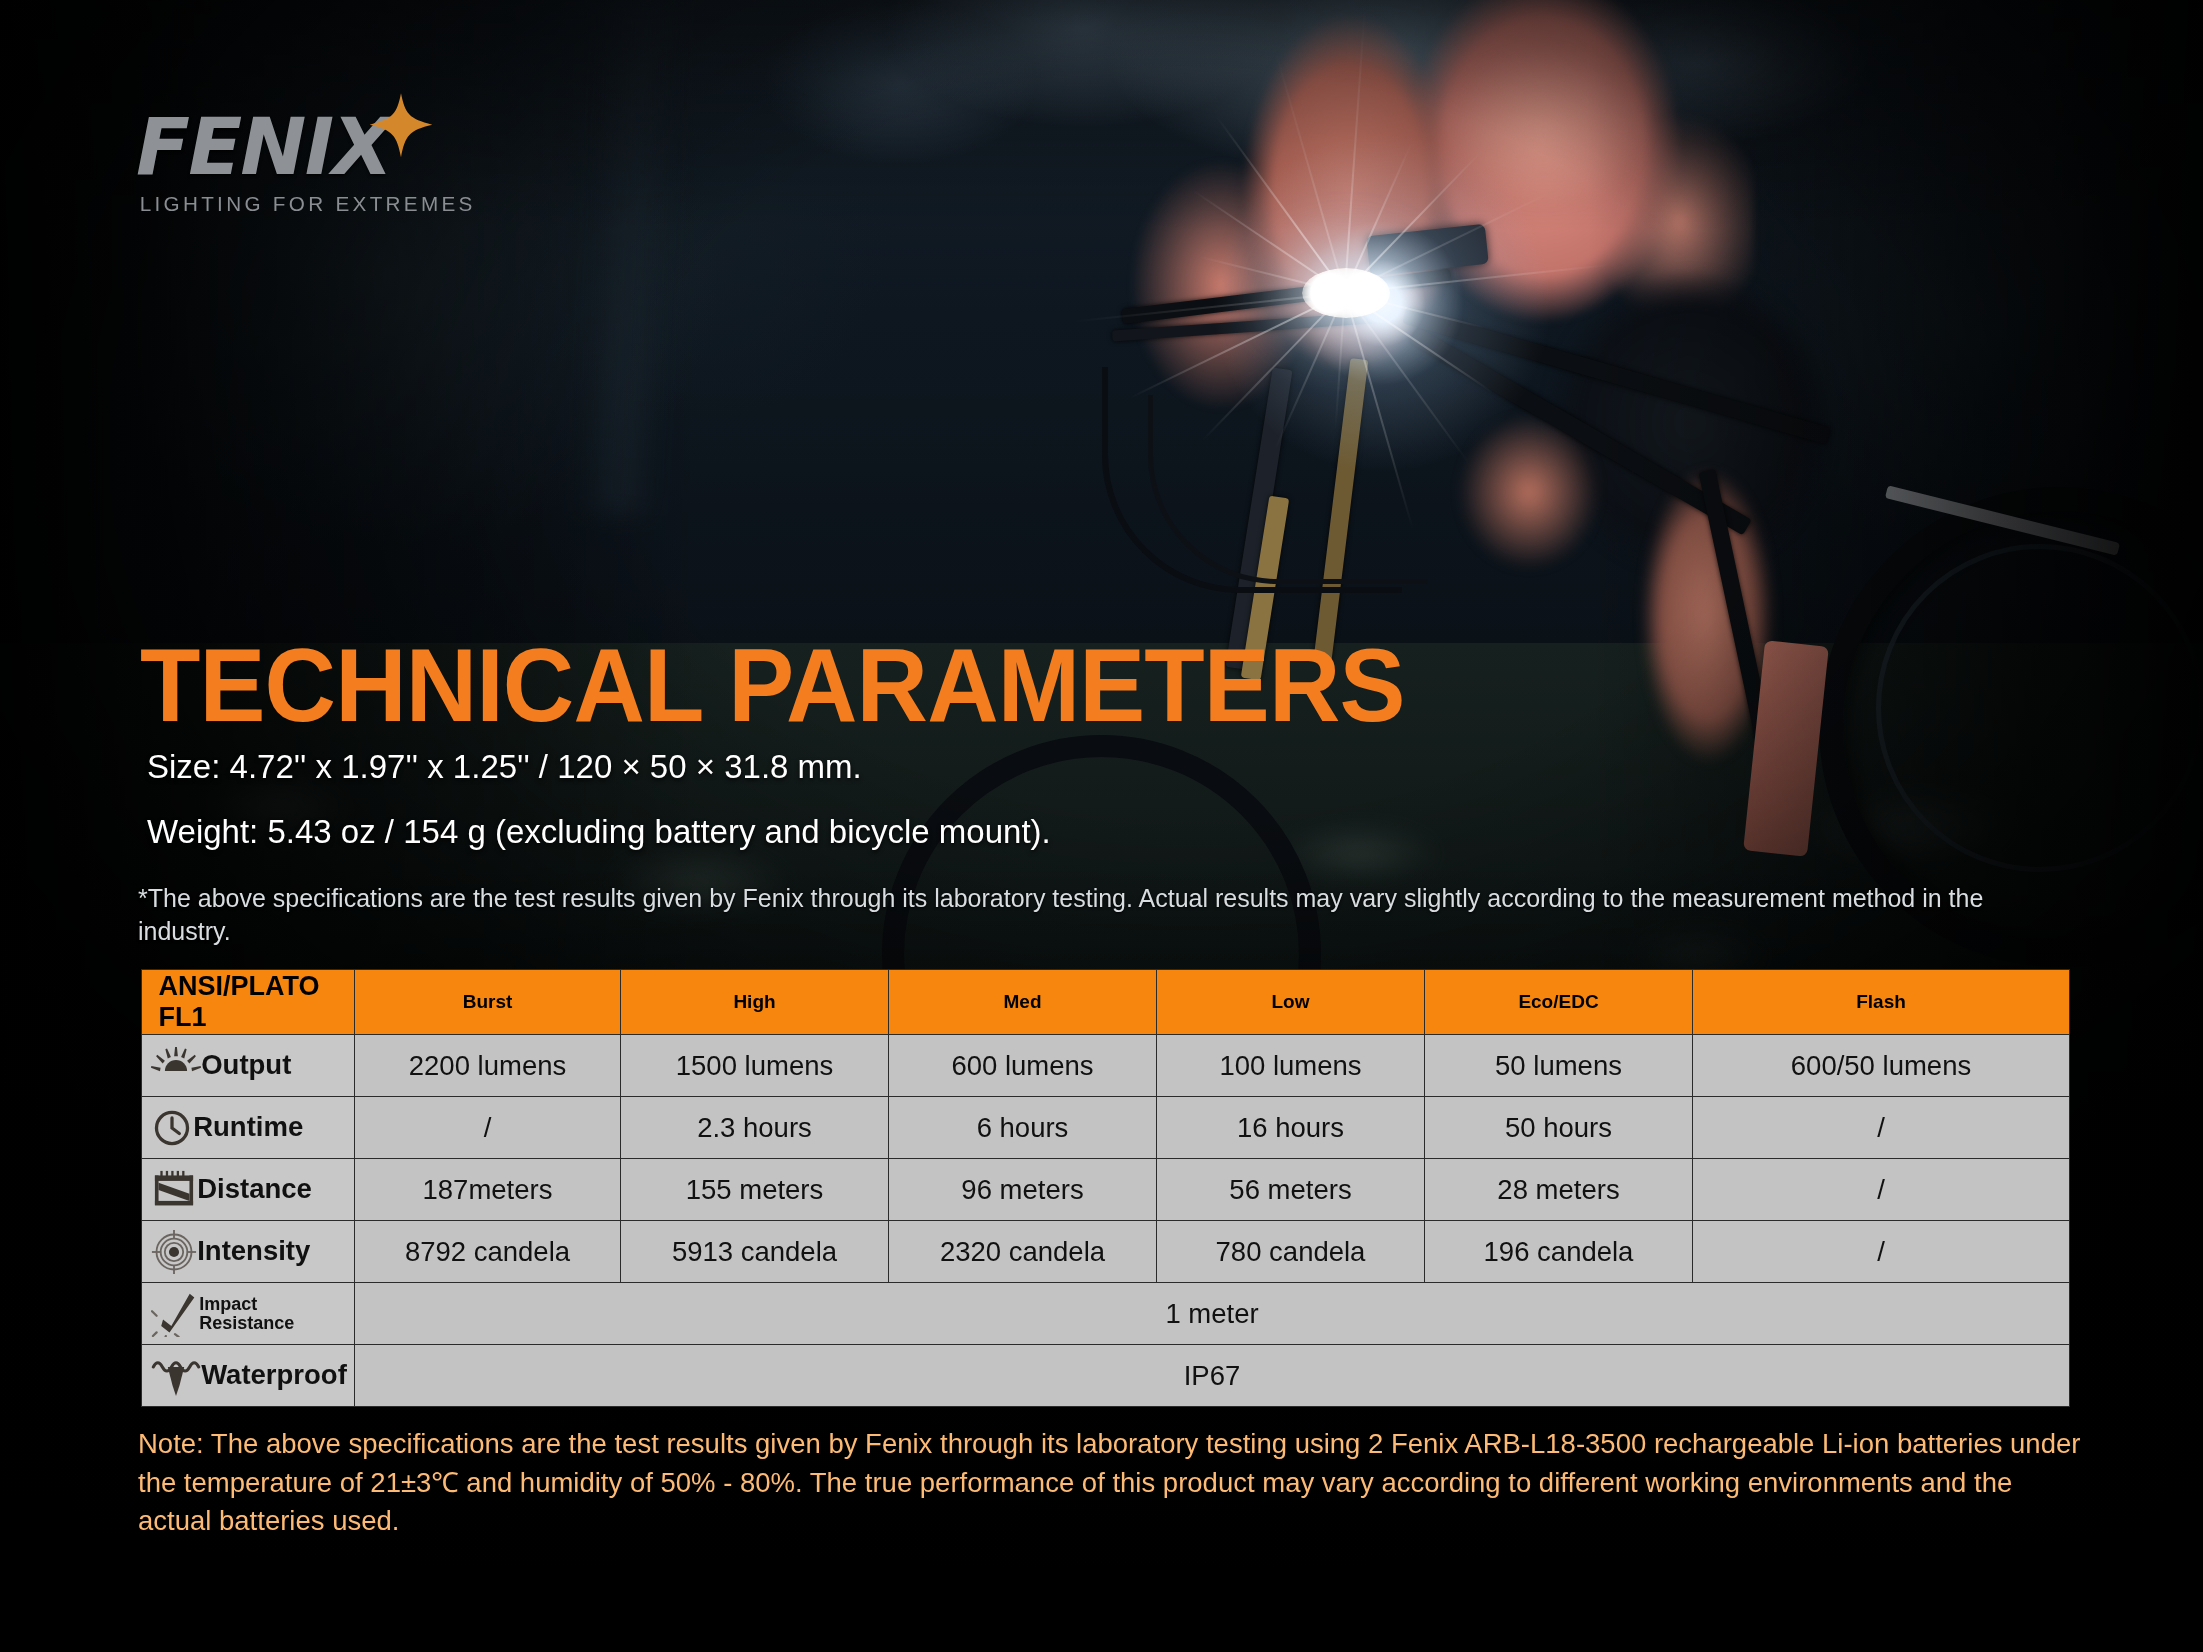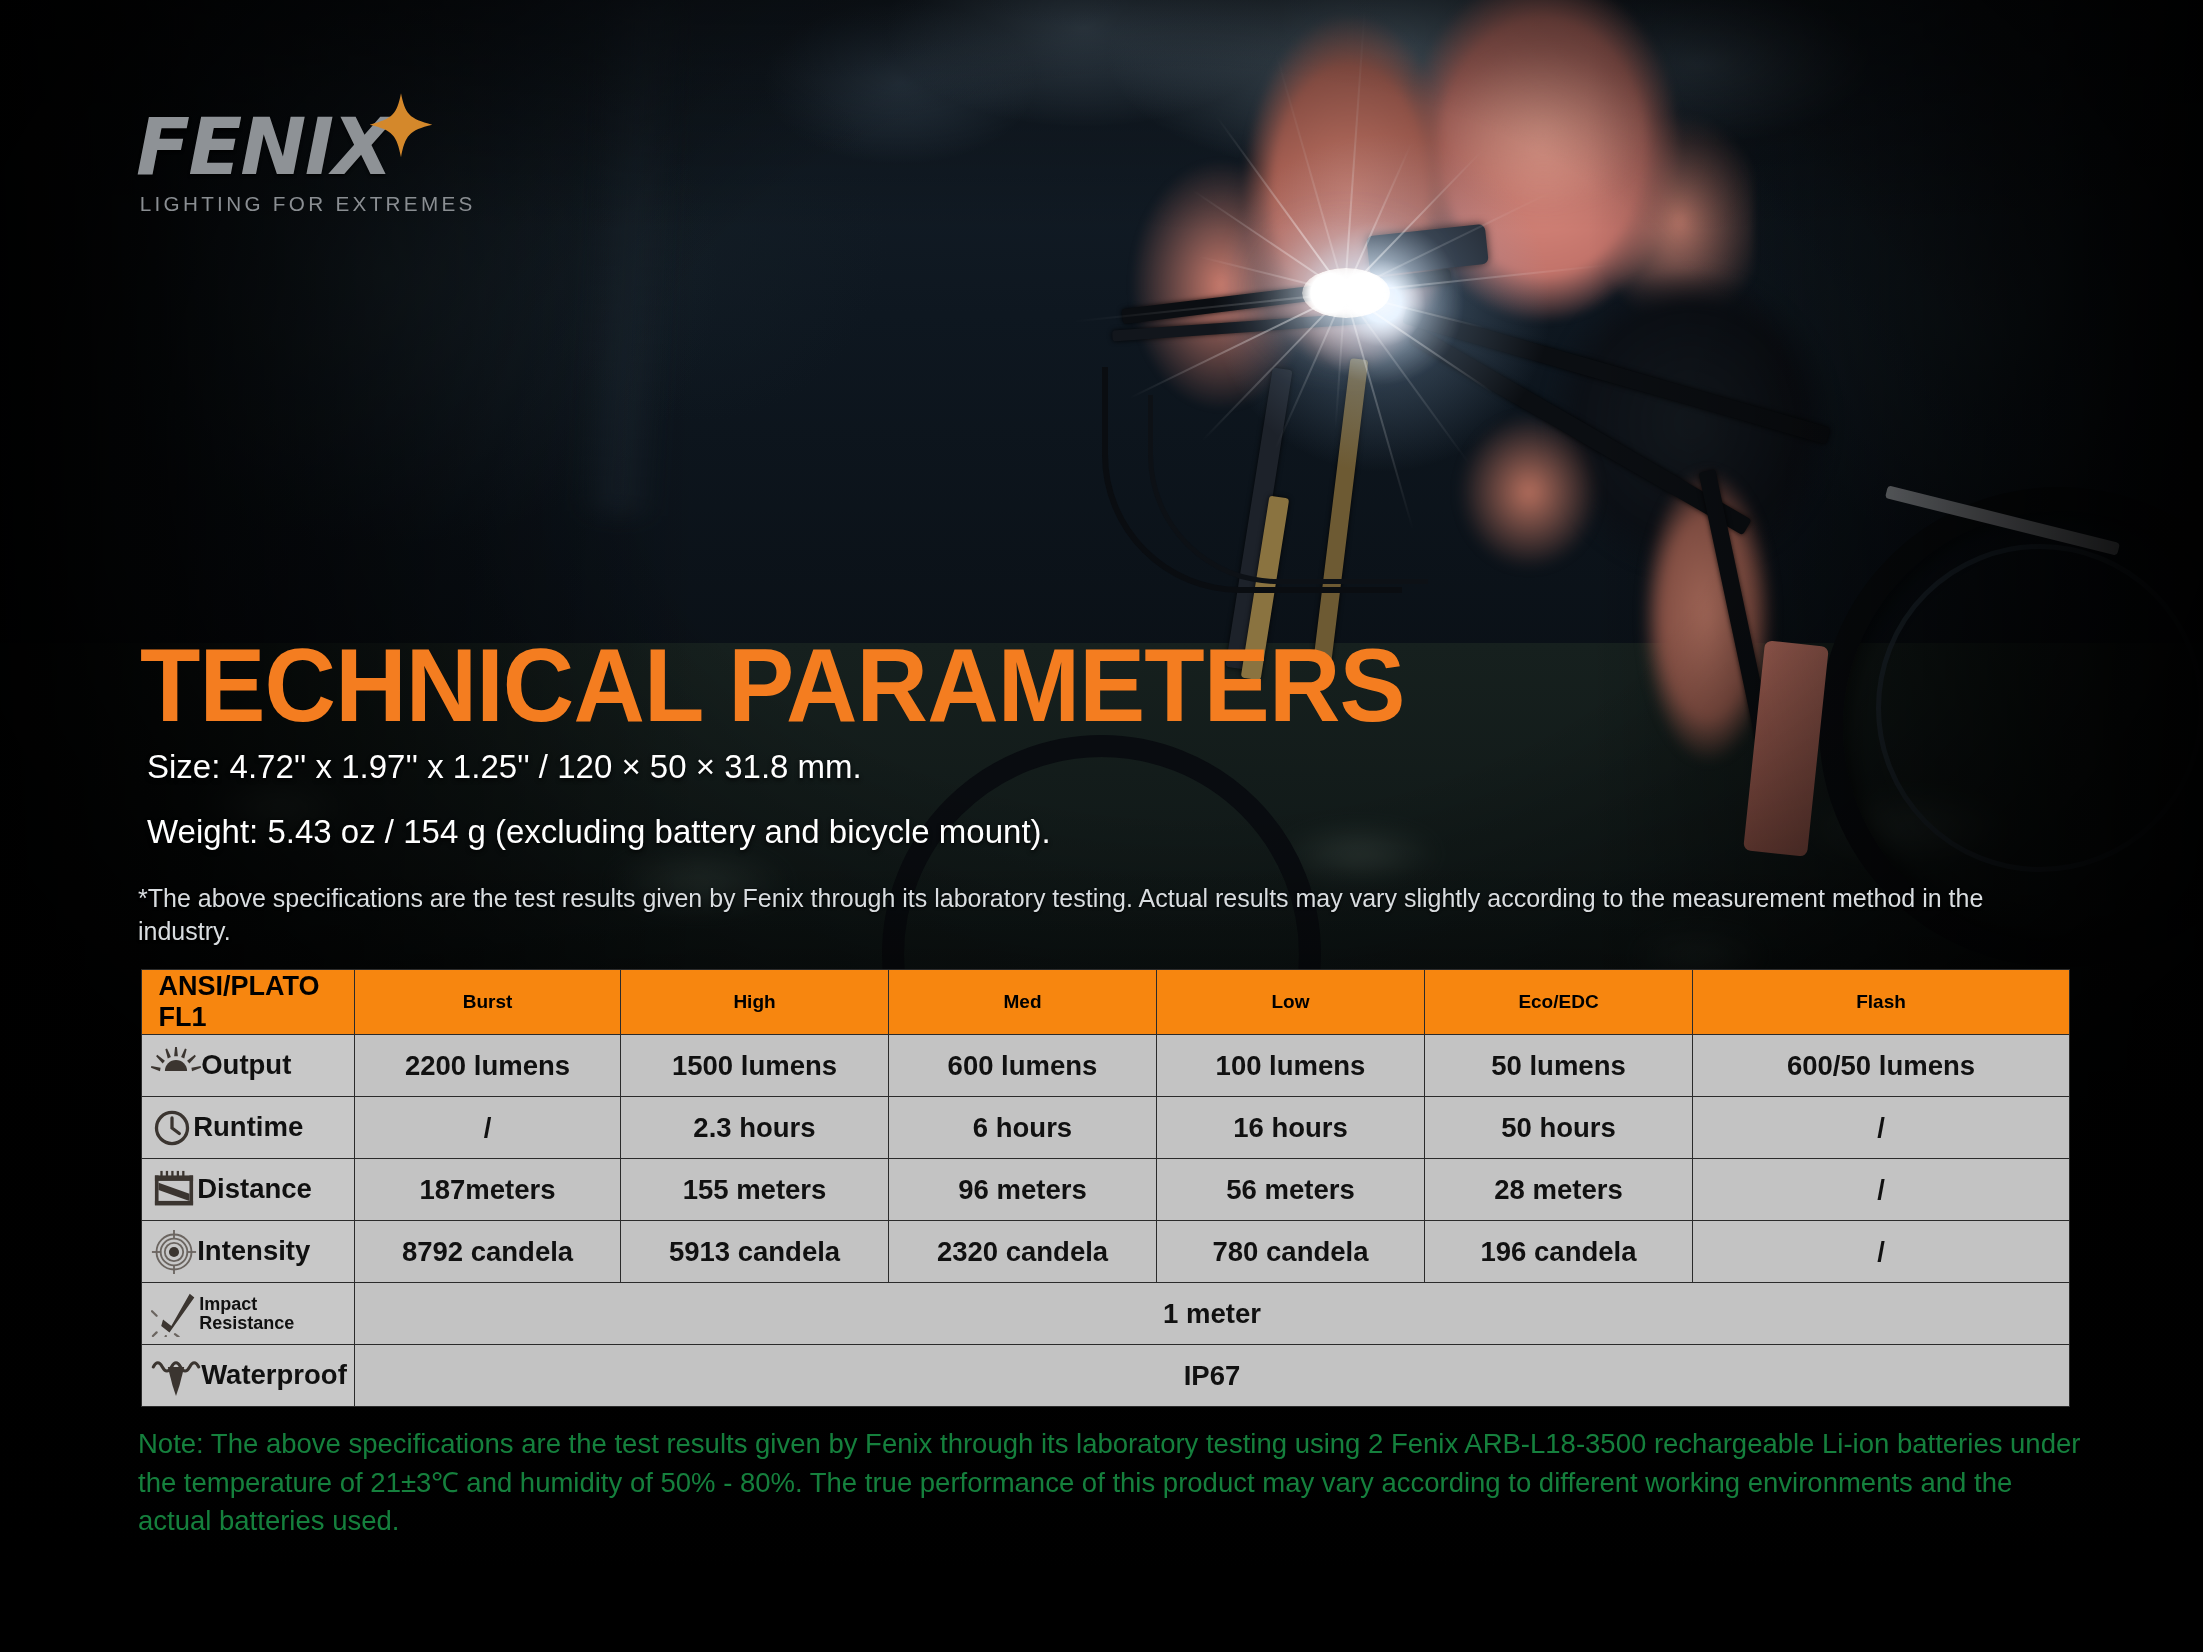--- a/index.html
+++ b/index.html
@@ -132,32 +132,32 @@
 
   .disclaimer{position:absolute;left:138px;top:882px;width:1938px;color:#d9dde0;font-size:25px;line-height:1.33;
        font-family:"Liberation Sans",sans-serif;text-shadow:0 0.9px 2.8px rgba(0,0,0,.9);}
 
   
   .tablewrap{position:absolute;left:141px;top:969px;width:1928px;}
   table{border-collapse:collapse;width:1928px;table-layout:fixed;font-family:"Liberation Sans",sans-serif;}
   th,td{border:0.9px solid #2b2b2b;text-align:center;color:#111;}
   thead th{background:#f7860f;font-weight:700;font-size:19px;height:51px;color:#000;}
   thead th.first{text-align:left;padding-left:16.5px;font-size:27px;}
-  tbody td{background:#c3c3c3;font-size:27.5px;height:59px;font-weight:700;}
+  tbody td{background:#c3c3c3;font-size:27.5px;height:59px;font-weight:400;}
   tbody td.label{background:#c8c8c8;text-align:left;font-weight:700;font-size:27.5px;padding-left:9.2px;}
   .labelbox{display:flex;align-items:center;gap:0;}
   .labelbox svg{flex:0 0 auto;}
   .lbl-txt{line-height:1.02;}
   .two-line{font-size:18px;}
   td.merged{font-size:27.5px;}
 
   col.c0{width:213px;} col.c1{width:266px;} col.c2{width:268px;}
   col.c3{width:268px;} col.c4{width:268px;} col.c5{width:268px;} col.c6{width:377px;}
 
-  .note{position:absolute;left:138px;top:1425px;width:1947px;color:#15803d;font-size:27.5px;line-height:1.4;
+  .note{position:absolute;left:138px;top:1425px;width:1947px;color:#fdba74;font-size:27.5px;line-height:1.4;
        font-family:"Liberation Sans",sans-serif;}
 </style>
 </head>
 <body>
 
 <div class="stage">
 
   <div class="photo">
     <div class="sky"></div>
     <div class="forest"></div>

